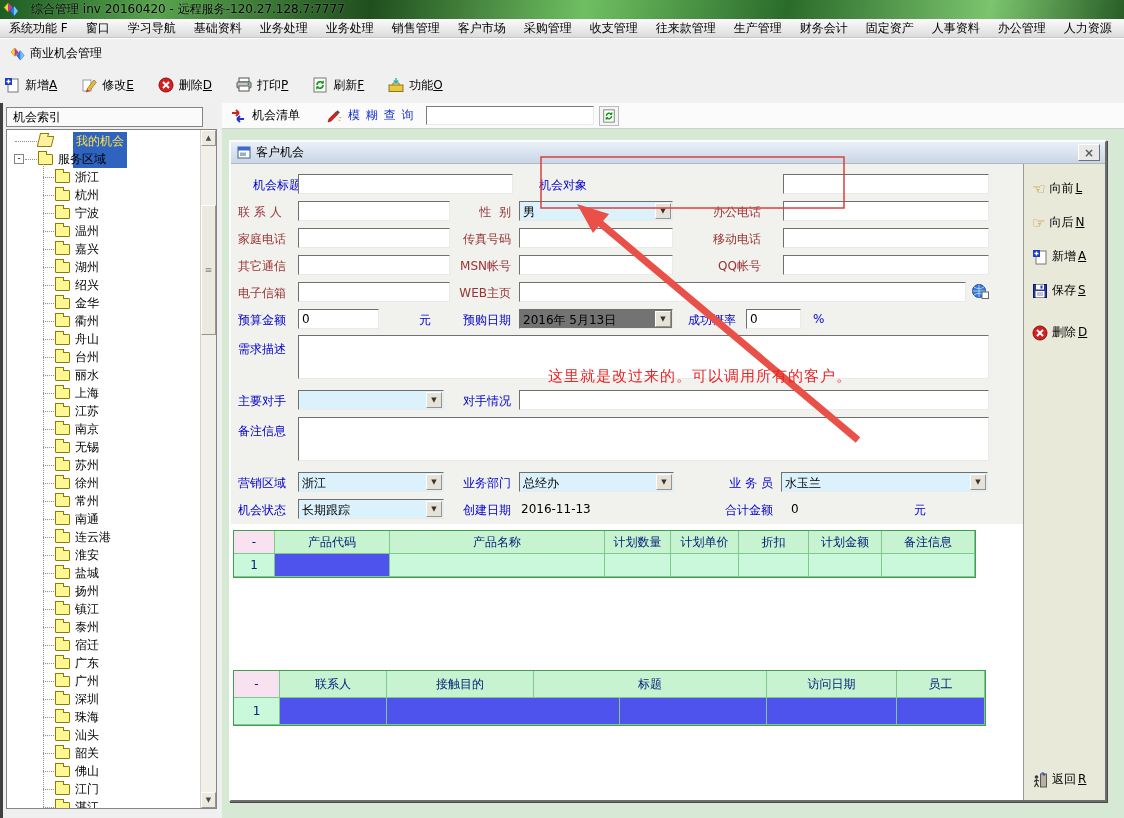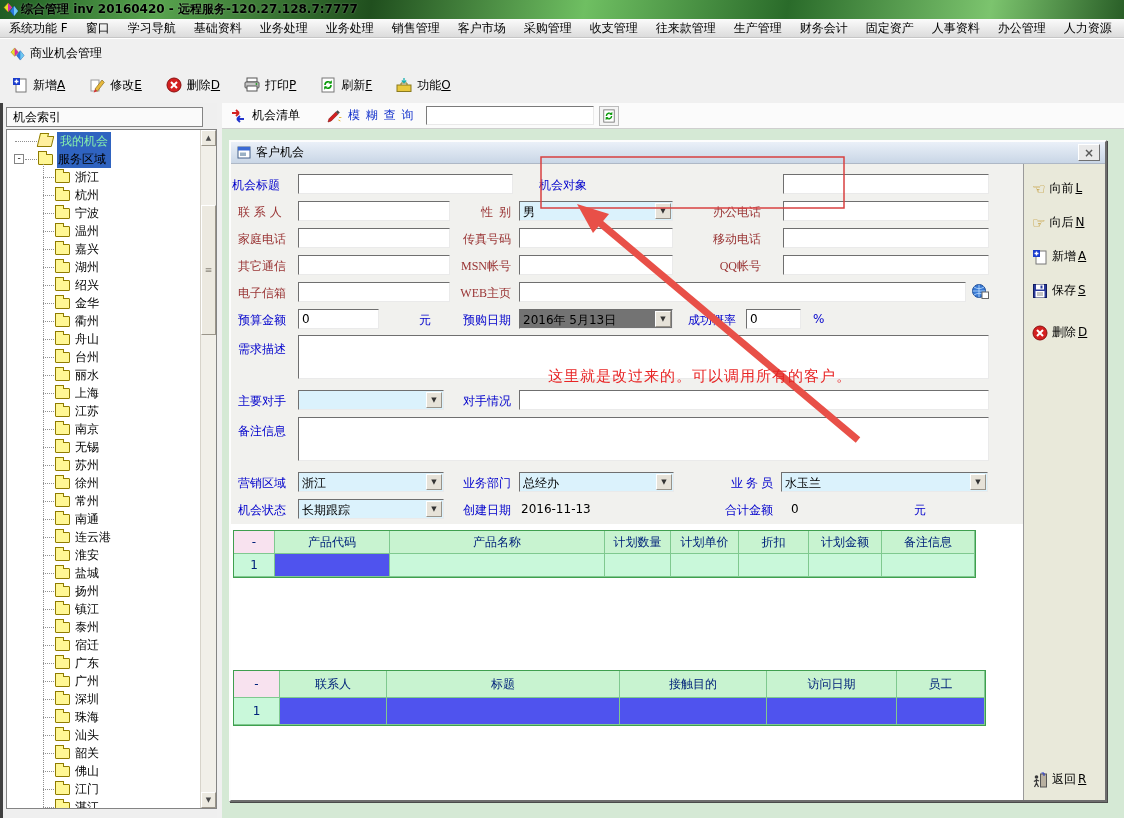--- a/index.html
+++ b/index.html
@@ -3,52 +3,52 @@
 <meta charset="utf-8">
 <style>
   * { margin:0; padding:0; box-sizing:border-box; }
   html,body { background:#efefef; font-family:"DejaVu Sans",sans-serif; }
   .screen { position:relative; width:1124px; height:818px; overflow:hidden; background:#f0f0f0; font-size:12px; color:#000; }
 
   
   .titlebar { position:absolute; left:0; top:0; width:1124px; height:19px;
     background:linear-gradient(100deg,#1e5c22 0%,#58a34e 14%,#204f1e 33%,#6fbf62 52%,#2a6b2a 70%,#7cc46e 88%,#295e27 100%);
     display:flex; align-items:center; padding-left:3px; }
-  .titlebar .ttext { color:#000; font-weight:bold; font-size:12px; text-shadow:0 0 2px rgba(255,255,255,.35); margin-left:2px; white-space:nowrap; }
+  .titlebar .ttext { color:#000; font-weight:normal; font-size:12px; text-shadow:0 0 2px rgba(255,255,255,.35); margin-left:12px; white-space:nowrap; }
 
   
   .menubar { position:absolute; left:0; top:19px; width:1124px; height:19px;
     background:linear-gradient(#fbfbfb,#dcdcdc); border-bottom:1px solid #c6c6c6;
     display:flex; align-items:center; overflow:hidden; }
   .menu-item { padding:0 9px; line-height:18px; white-space:nowrap; cursor:default; }
 
   
   .appheader { position:absolute; left:0; top:38px; width:1124px; height:30px;
     background:#f0f0f0; display:flex; align-items:center; padding-left:10px; border-top:1px solid #fff; }
   .appheader .atext { margin-left:5px; }
 
   
   .toolbar { position:absolute; left:0; top:68px; width:1025px; height:34px; background:#f0f0f0;
-    display:flex; align-items:center; padding-left:12px; gap:24px; }
+    display:flex; align-items:center; padding-left:4px; gap:24px; }
   .tbtn { display:flex; align-items:center; gap:5px; cursor:pointer; }
   .tbtn u { text-decoration:underline; }
 
   
   .content { position:absolute; left:0; top:103px; width:1124px; height:715px; }
 
   
   .left-panel { position:absolute; left:0; top:0; width:217px; height:715px; background:#efefef; border-left:3px solid #404040; }
   .idxheader { position:absolute; left:3px; top:4px; width:197px; height:20px; background:#fafafa;
     border:1px solid #848484; line-height:18px; padding-left:6px; }
   .treebox { position:absolute; left:3px; top:26px; width:211px; height:680px; background:#fff;
     border:1px solid #848484; overflow:hidden; }
   .treeinner { position:absolute; left:0; top:2px; right:16px; bottom:0; overflow:hidden; }
   .titem { height:18px; display:flex; align-items:center; white-space:nowrap; cursor:pointer; position:relative; }
   .titem .tlabel { margin-left:5px; }
-  .titem.sel .tlabel { background:#2f63c0; color:#86efac; padding:18px 3px; margin-left:4px; }
+  .titem.sel .tlabel { background:#2f63c0; color:#fde047; padding:18px 3px; margin-left:20px; }
   .rootstub { position:absolute; left:8px; top:9px; width:22px; border-top:1px dotted #909090; }
   .expander { position:absolute; left:7px; top:4px; width:10px; height:10px; background:#fff; border:1px solid #848484;
     font-size:9px; line-height:7px; text-align:center; color:#000; }
   .folder { position:relative; width:15px; height:11px; background:#fff794; border:1px solid #8f7b00; border-radius:1px; flex:none; }
   .folder::before { content:""; position:absolute; left:-1px; top:-4px; width:7px; height:3px;
     background:#fff794; border:1px solid #8f7b00; border-bottom:none; }
   .folder.open { transform:skewX(-14deg); background:#ffef9e; }
   .rooticon { margin-left:31px; }
   .children { position:relative; }
   .children::before { content:""; position:absolute; left:36px; top:-4px; bottom:9px; border-left:1px dotted #909090; }
@@ -81,21 +81,21 @@
   .dlg-titlebar .dtext { margin-left:5px; }
   .closebtn { position:absolute; right:5px; top:2px; width:22px; height:17px; background:#e9e9e9;
     border:1px solid; border-color:#fff #707070 #707070 #fff; display:flex; align-items:center; justify-content:center;
     color:#5a5a5a; font-weight:bold; font-size:12px; cursor:pointer; }
   .dlg-body { position:relative; width:874px; height:636px; overflow:hidden; }
   .white-lower { position:absolute; left:0; top:360px; width:792px; bottom:0; background:#fff; }
 
   .lb { position:absolute; white-space:pre; }
   .lb.b { color:#0000cc; }
   .lb.r { color:#993333; }
-  .lb.ra { text-align:right;font-family:Liberation Serif, serif; }
+  .lb.ra { text-align:right; }
   .tb { position:absolute; height:20px; background:#fff; border:1px solid; border-color:#6f6f6f #eaeaea #eaeaea #6f6f6f;
     font-size:12px; padding:0 3px; font-family:inherit; color:#000; }
   textarea.tb { resize:none; padding-top:2px; }
   .combo { position:absolute; height:20px; background:#dbf2fc; border:1px solid; border-color:#6f6f6f #eaeaea #eaeaea #6f6f6f; }
   .combo.white { background:#737373; }
   .combo .val { position:absolute; left:3px; top:2px; font-size:12px; white-space:nowrap; }
   .combo .arrow { position:absolute; right:1px; top:1px; bottom:1px; width:16px; background:#e6e2d8;
     border:1px solid; border-color:#fff #98938a #98938a #fff; font-size:7px; color:#333;
     display:flex; align-items:center; justify-content:center; cursor:pointer; }
   .radiopanel { position:absolute; left:362px; top:8px; width:166px; height:24px; background:#f1f1ee;
@@ -498,21 +498,21 @@
                   <rect x="3" y="6.5" width="6" height="3.5" fill="#9ab0c4"></rect>
                 </svg>
             </span>
             <span class="dtext">客户机会</span>
             <span class="closebtn">×</span>
           </div>
 
           <div class="dlg-body">
             <div class="white-lower"></div>
 
-            <span class="lb b" style="left:1px;top:13px">机会标题</span>
+            <span class="lb b" style="left:22px;top:13px">机会标题</span>
             <input class="tb" style="left: 67px; top: 10px; width: 215px;">
             <span class="lb b" style="left:308px;top:13px">机会对象</span>
             <input class="tb" style="left: 552px; top: 10px; width: 206px;">
 
             <span class="lb r" style="left:7px;top:40px">联 系 人</span>
             <input class="tb" style="left: 67px; top: 37px; width: 152px;">
             <span class="lb r ra" style="left:228px;top:40px;width:52px">性  别</span>
             <span class="combo" style="left:288px;top:37px;width:154px">
               <span class="val">男</span>
               <span class="arrow">▼</span>
@@ -619,22 +619,22 @@
                 <span class="gc gd" style="width:70px"></span>
                 <span class="gc gd" style="width:73px"></span>
                 <span class="gc gd" style="width:93px"></span>
               </div>
             </div>
 
             <div class="grid g2" style="top:506px">
               <div class="grow">
                 <span class="gc gh gcorner" style="width:46px">-</span>
                 <span class="gc gh" style="width:107px">联系人</span>
+                <span class="gc gh" style="width:147px">接触目的</span>
                 <span class="gc gh" style="width:233px">标题</span>
-                <span class="gc gh" style="width:147px">接触目的</span>
                 <span class="gc gh" style="width:130px">访问日期</span>
                 <span class="gc gh" style="width:88px">员工</span>
               </div>
               <div class="grow">
                 <span class="gc gd" style="width:46px">1</span>
                 <span class="gc gd gsel" style="width:107px"></span>
                 <span class="gc gd gsel" style="width:233px"></span>
                 <span class="gc gd gsel" style="width:147px"></span>
                 <span class="gc gd gsel" style="width:130px"></span>
                 <span class="gc gd gsel" style="width:88px"></span>

